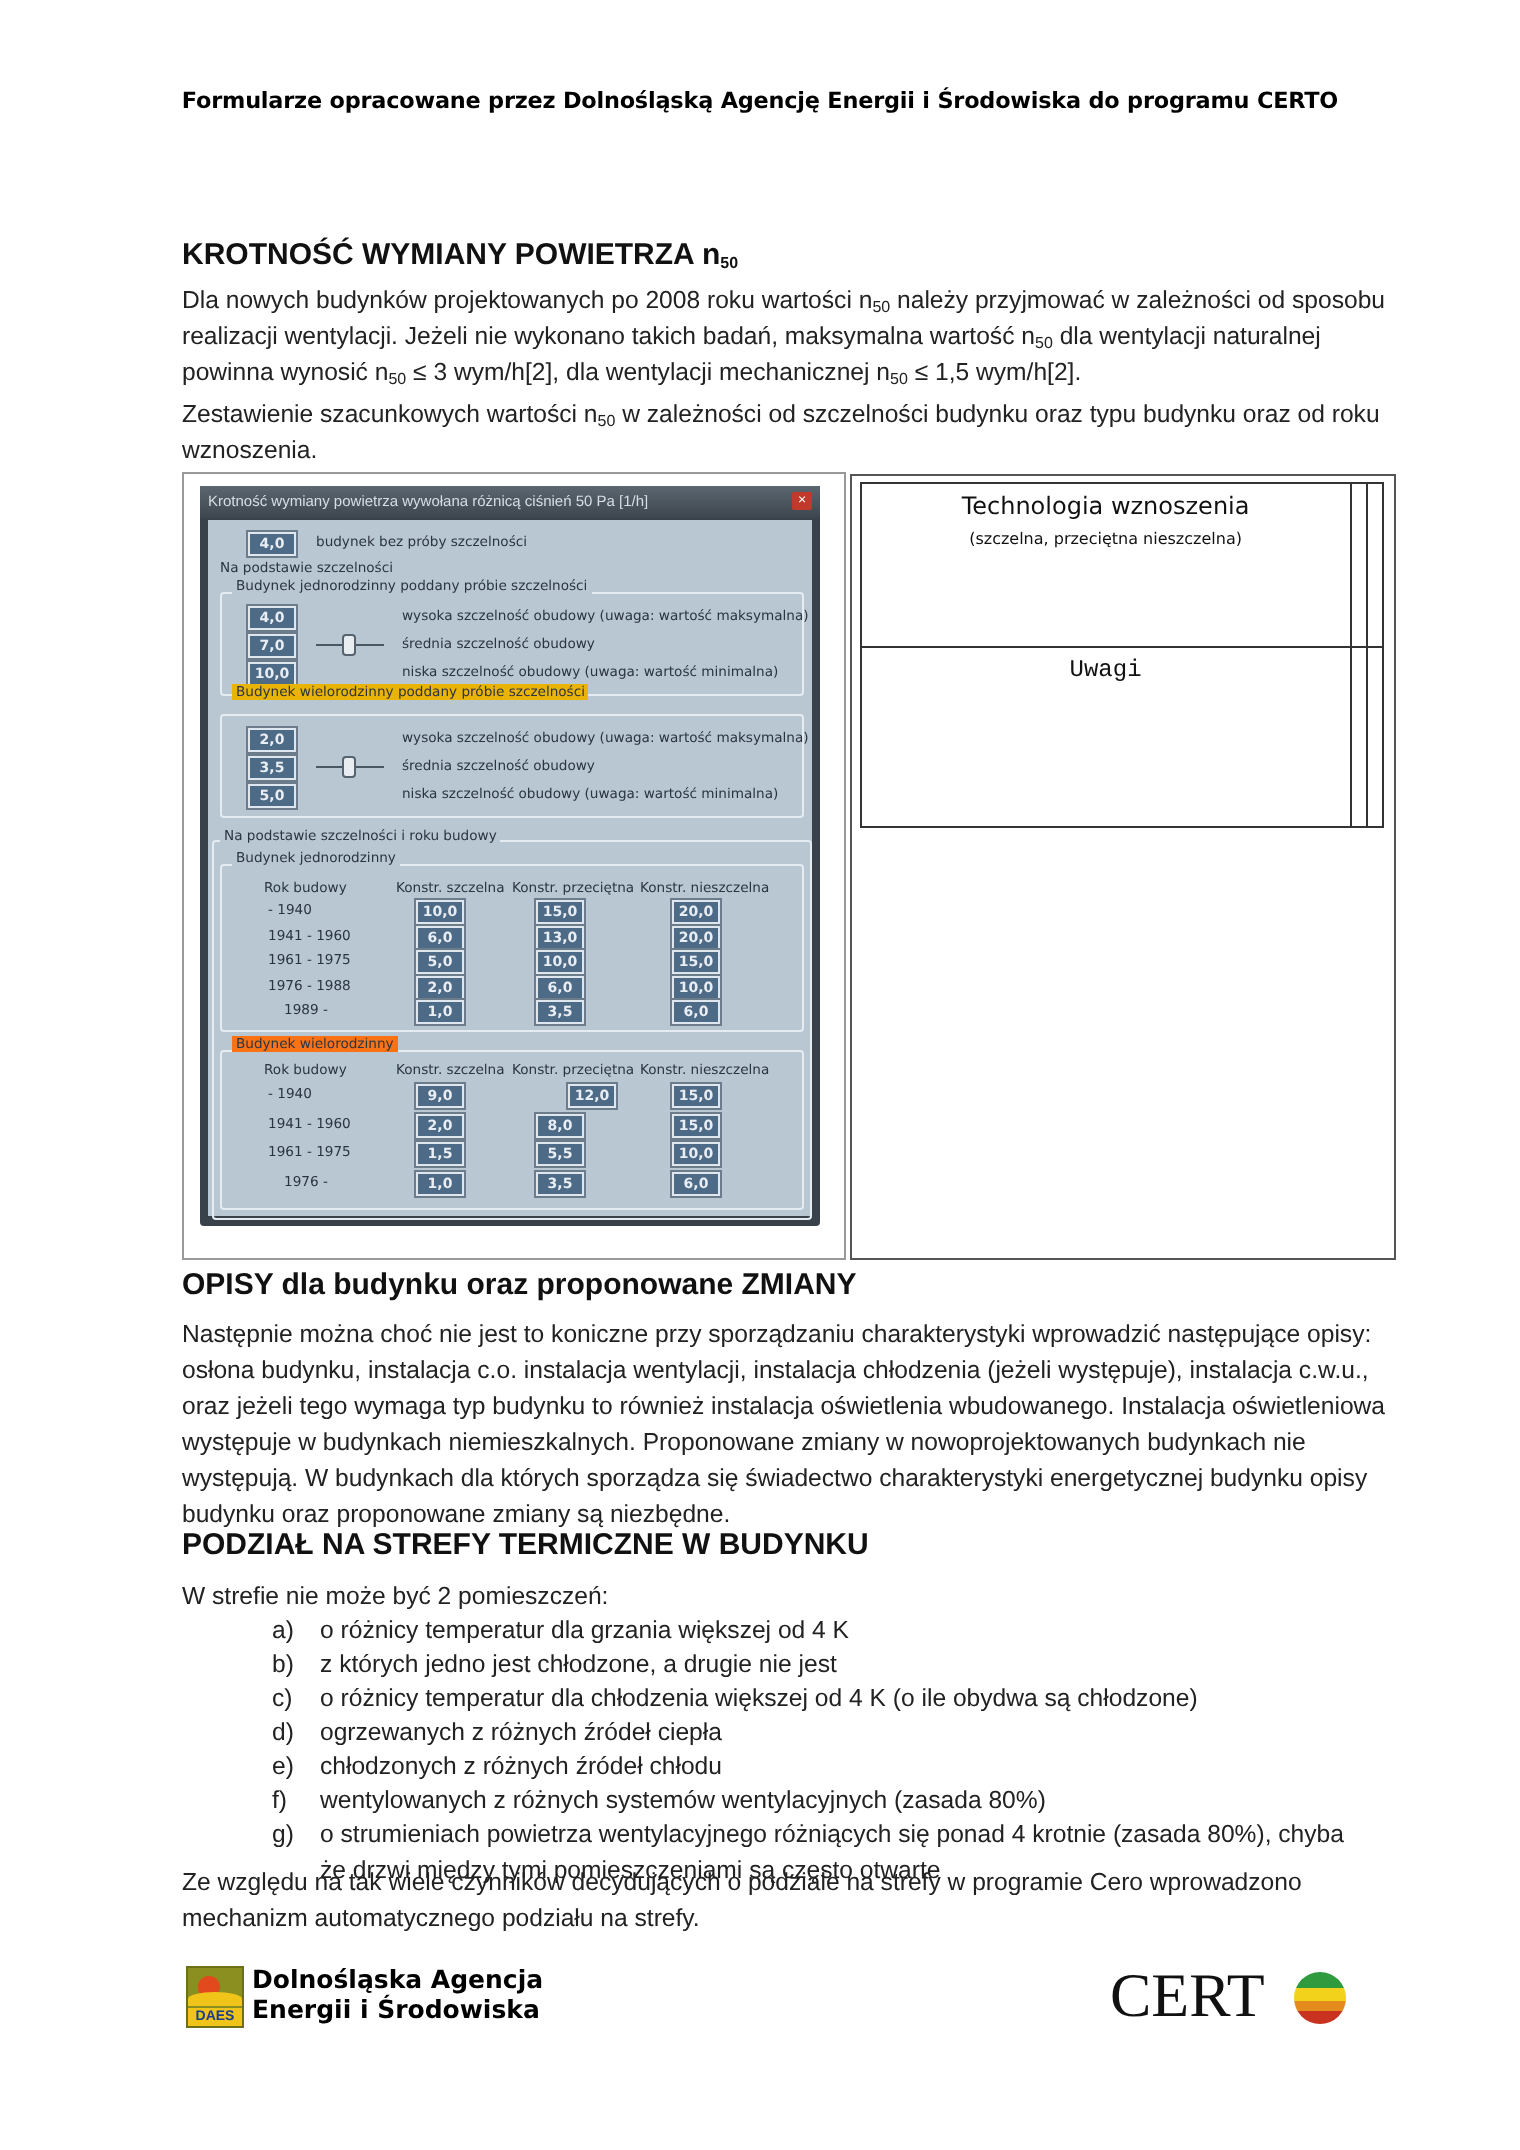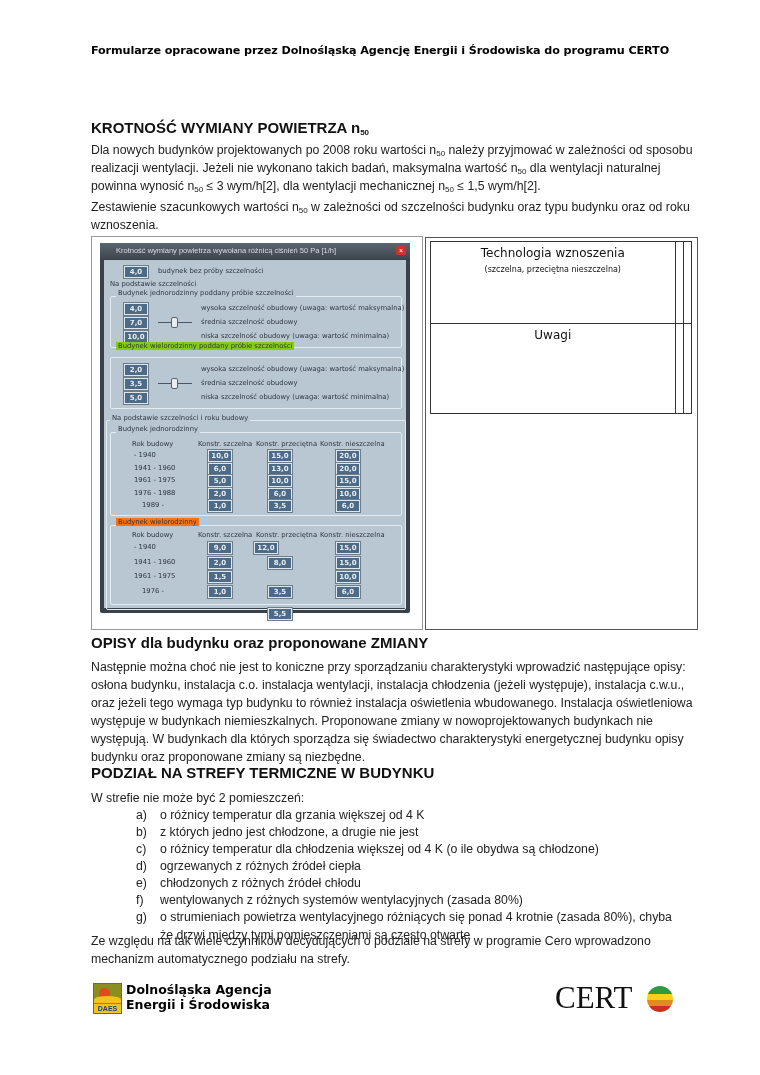--- a/index.html
+++ b/index.html
@@ -21,21 +21,21 @@
     position: absolute; left: 91px; top: 236px; width: 330px; height: 392px;
     border: 1px solid #999; background: #fff;
   }
   .dialog {
     position: absolute; left: 100px; top: 243px; width: 310px; height: 370px;
     background: #39424a; border-radius: 2px;
   }
   .dlg-title {
     position: absolute; left: 0; top: 0; right: 0; height: 16px;
     background: linear-gradient(#5b6670, #3d464e);
-    color: #d6dde4; font-size: 7.5px; line-height: 16px; padding-left: 16px;
+    color: #d6dde4; font-size: 7.5px; line-height: 16px; padding-left: 4px;
     white-space: nowrap; overflow: hidden;
   }
   .dlg-close {
     position: absolute; right: 4px; top: 3px; width: 10px; height: 9px;
     background: #c0392b; border-radius: 1px; color: #fff; font-size: 7px; line-height: 9px; text-align: center;
   }
   .dlg-body {
     position: absolute; left: 4px; top: 17px; right: 4px; bottom: 5px;
     background: #b9c7d3;
   }
@@ -120,21 +120,21 @@
     <div class="valbox" style="left:20px;top:43px;">4,0</div>
     <div class="valbox" style="left:20px;top:57px;">7,0</div>
     <div class="valbox" style="left:20px;top:71px;">10,0</div>
     <div class="slider-track" style="left:54px;top:62px;width:34px;"></div>
     <div class="slider-thumb" style="left:67px;top:57px;"></div>
     <div class="dlg-label" style="left:97px;top:44px;">wysoka szczelność obudowy (uwaga: wartość maksymalna)</div>
     <div class="dlg-label" style="left:97px;top:58px;">średnia szczelność obudowy</div>
     <div class="dlg-label" style="left:97px;top:72px;">niska szczelność obudowy (uwaga: wartość minimalna)</div>
 
     <div class="group" style="left:6px;top:97px;width:290px;height:50px;"></div>
-    <div class="dlg-label" style="left:12px;top:82px;background:#84cc16;padding:0 2px;">Budynek wielorodzinny poddany próbie szczelności</div>
+    <div class="dlg-label" style="left:12px;top:82px;background:#eab308;padding:0 2px;">Budynek wielorodzinny poddany próbie szczelności</div>
     <div class="valbox" style="left:20px;top:104px;">2,0</div>
     <div class="valbox" style="left:20px;top:118px;">3,5</div>
     <div class="valbox" style="left:20px;top:132px;">5,0</div>
     <div class="slider-track" style="left:54px;top:123px;width:34px;"></div>
     <div class="slider-thumb" style="left:67px;top:118px;"></div>
     <div class="dlg-label" style="left:97px;top:105px;">wysoka szczelność obudowy (uwaga: wartość maksymalna)</div>
     <div class="dlg-label" style="left:97px;top:119px;">średnia szczelność obudowy</div>
     <div class="dlg-label" style="left:97px;top:133px;">niska szczelność obudowy (uwaga: wartość minimalna)</div>
 
     <div class="group" style="left:2px;top:160px;width:298px;height:188px;"></div>
@@ -171,47 +171,47 @@
 
     <div class="group" style="left:6px;top:265px;width:290px;height:78px;"></div>
     <div class="dlg-label" style="left:12px;top:258px;background:#f97316;padding:0 2px;">Budynek wielorodzinny</div>
     <div class="dlg-label" style="left:28px;top:271px;">Rok budowy</div>
     <div class="dlg-label" style="left:94px;top:271px;">Konstr. szczelna</div>
     <div class="dlg-label" style="left:152px;top:271px;">Konstr. przeciętna</div>
     <div class="dlg-label" style="left:216px;top:271px;">Konstr. nieszczelna</div>
     <div id="mf-rows">
         <div class="dlg-label" style="left: 30px; top: 283px;">- 1940</div>
         <div class="valbox" style="left: 104px; top: 282px;">9,0</div>
-        <div class="valbox" style="left: 150px; top: 282px;">12,0</div>
+        <div class="valbox" style="left: 180px; top: 282px;">12,0</div>
         <div class="valbox" style="left: 232px; top: 282px;">15,0</div>
         <div class="dlg-label" style="left: 30px; top: 297.5px;">1941 - 1960</div>
         <div class="valbox" style="left: 104px; top: 296.5px;">2,0</div>
         <div class="valbox" style="left: 164px; top: 296.5px;">8,0</div>
         <div class="valbox" style="left: 232px; top: 296.5px;">15,0</div>
         <div class="dlg-label" style="left: 30px; top: 312px;">1961 - 1975</div>
         <div class="valbox" style="left: 104px; top: 311px;">1,5</div>
-        <div class="valbox" style="left: 164px; top: 311px; margin-top: 37px;">5,5</div>
+        <div class="valbox" style="left: 164px; top: 311px;">5,5</div>
         <div class="valbox" style="left: 232px; top: 311px;">10,0</div>
         <div class="dlg-label" style="left: 38px; top: 326.5px;">1976 -</div>
         <div class="valbox" style="left: 104px; top: 325.5px;">1,0</div>
         <div class="valbox" style="left: 164px; top: 325.5px;">3,5</div>
         <div class="valbox" style="left: 232px; top: 325.5px;">6,0</div>
       </div>
   </div>
 </div>
 
 <div class="form-frame"></div>
 <table class="form">
   <tbody>
   <tr style="height:82px;">
     <td><span>Technologia wznoszenia</span><span class="small-note">(szczelna, przeciętna nieszczelna)</span></td>
     <td></td>
     <td></td>
   </tr>
-  <tr style="height:90px;">
+  <tr style="height:90px;font-family:Liberation Mono, monospace;">
     <td><span>Uwagi</span></td>
     <td></td>
     <td></td>
   </tr>
 </tbody>
   </table>
 
 <div class="h1" style="top:634px;">OPISY dla budynku oraz proponowane ZMIANY</div>
 <div class="p" style="top:658px;">Następnie można choć nie jest to koniczne przy sporządzaniu charakterystyki wprowadzić następujące opisy: osłona budynku, instalacja c.o. instalacja wentylacji, instalacja chłodzenia (jeżeli występuje), instalacja c.w.u., oraz jeżeli tego wymaga typ budynku to również instalacja oświetlenia wbudowanego. Instalacja oświetleniowa występuje w budynkach niemieszkalnych.  Proponowane zmiany w nowoprojektowanych budynkach nie występują. W budynkach dla których sporządza się świadectwo charakterystyki energetycznej budynku opisy budynku oraz proponowane zmiany są niezbędne.</div>
 

